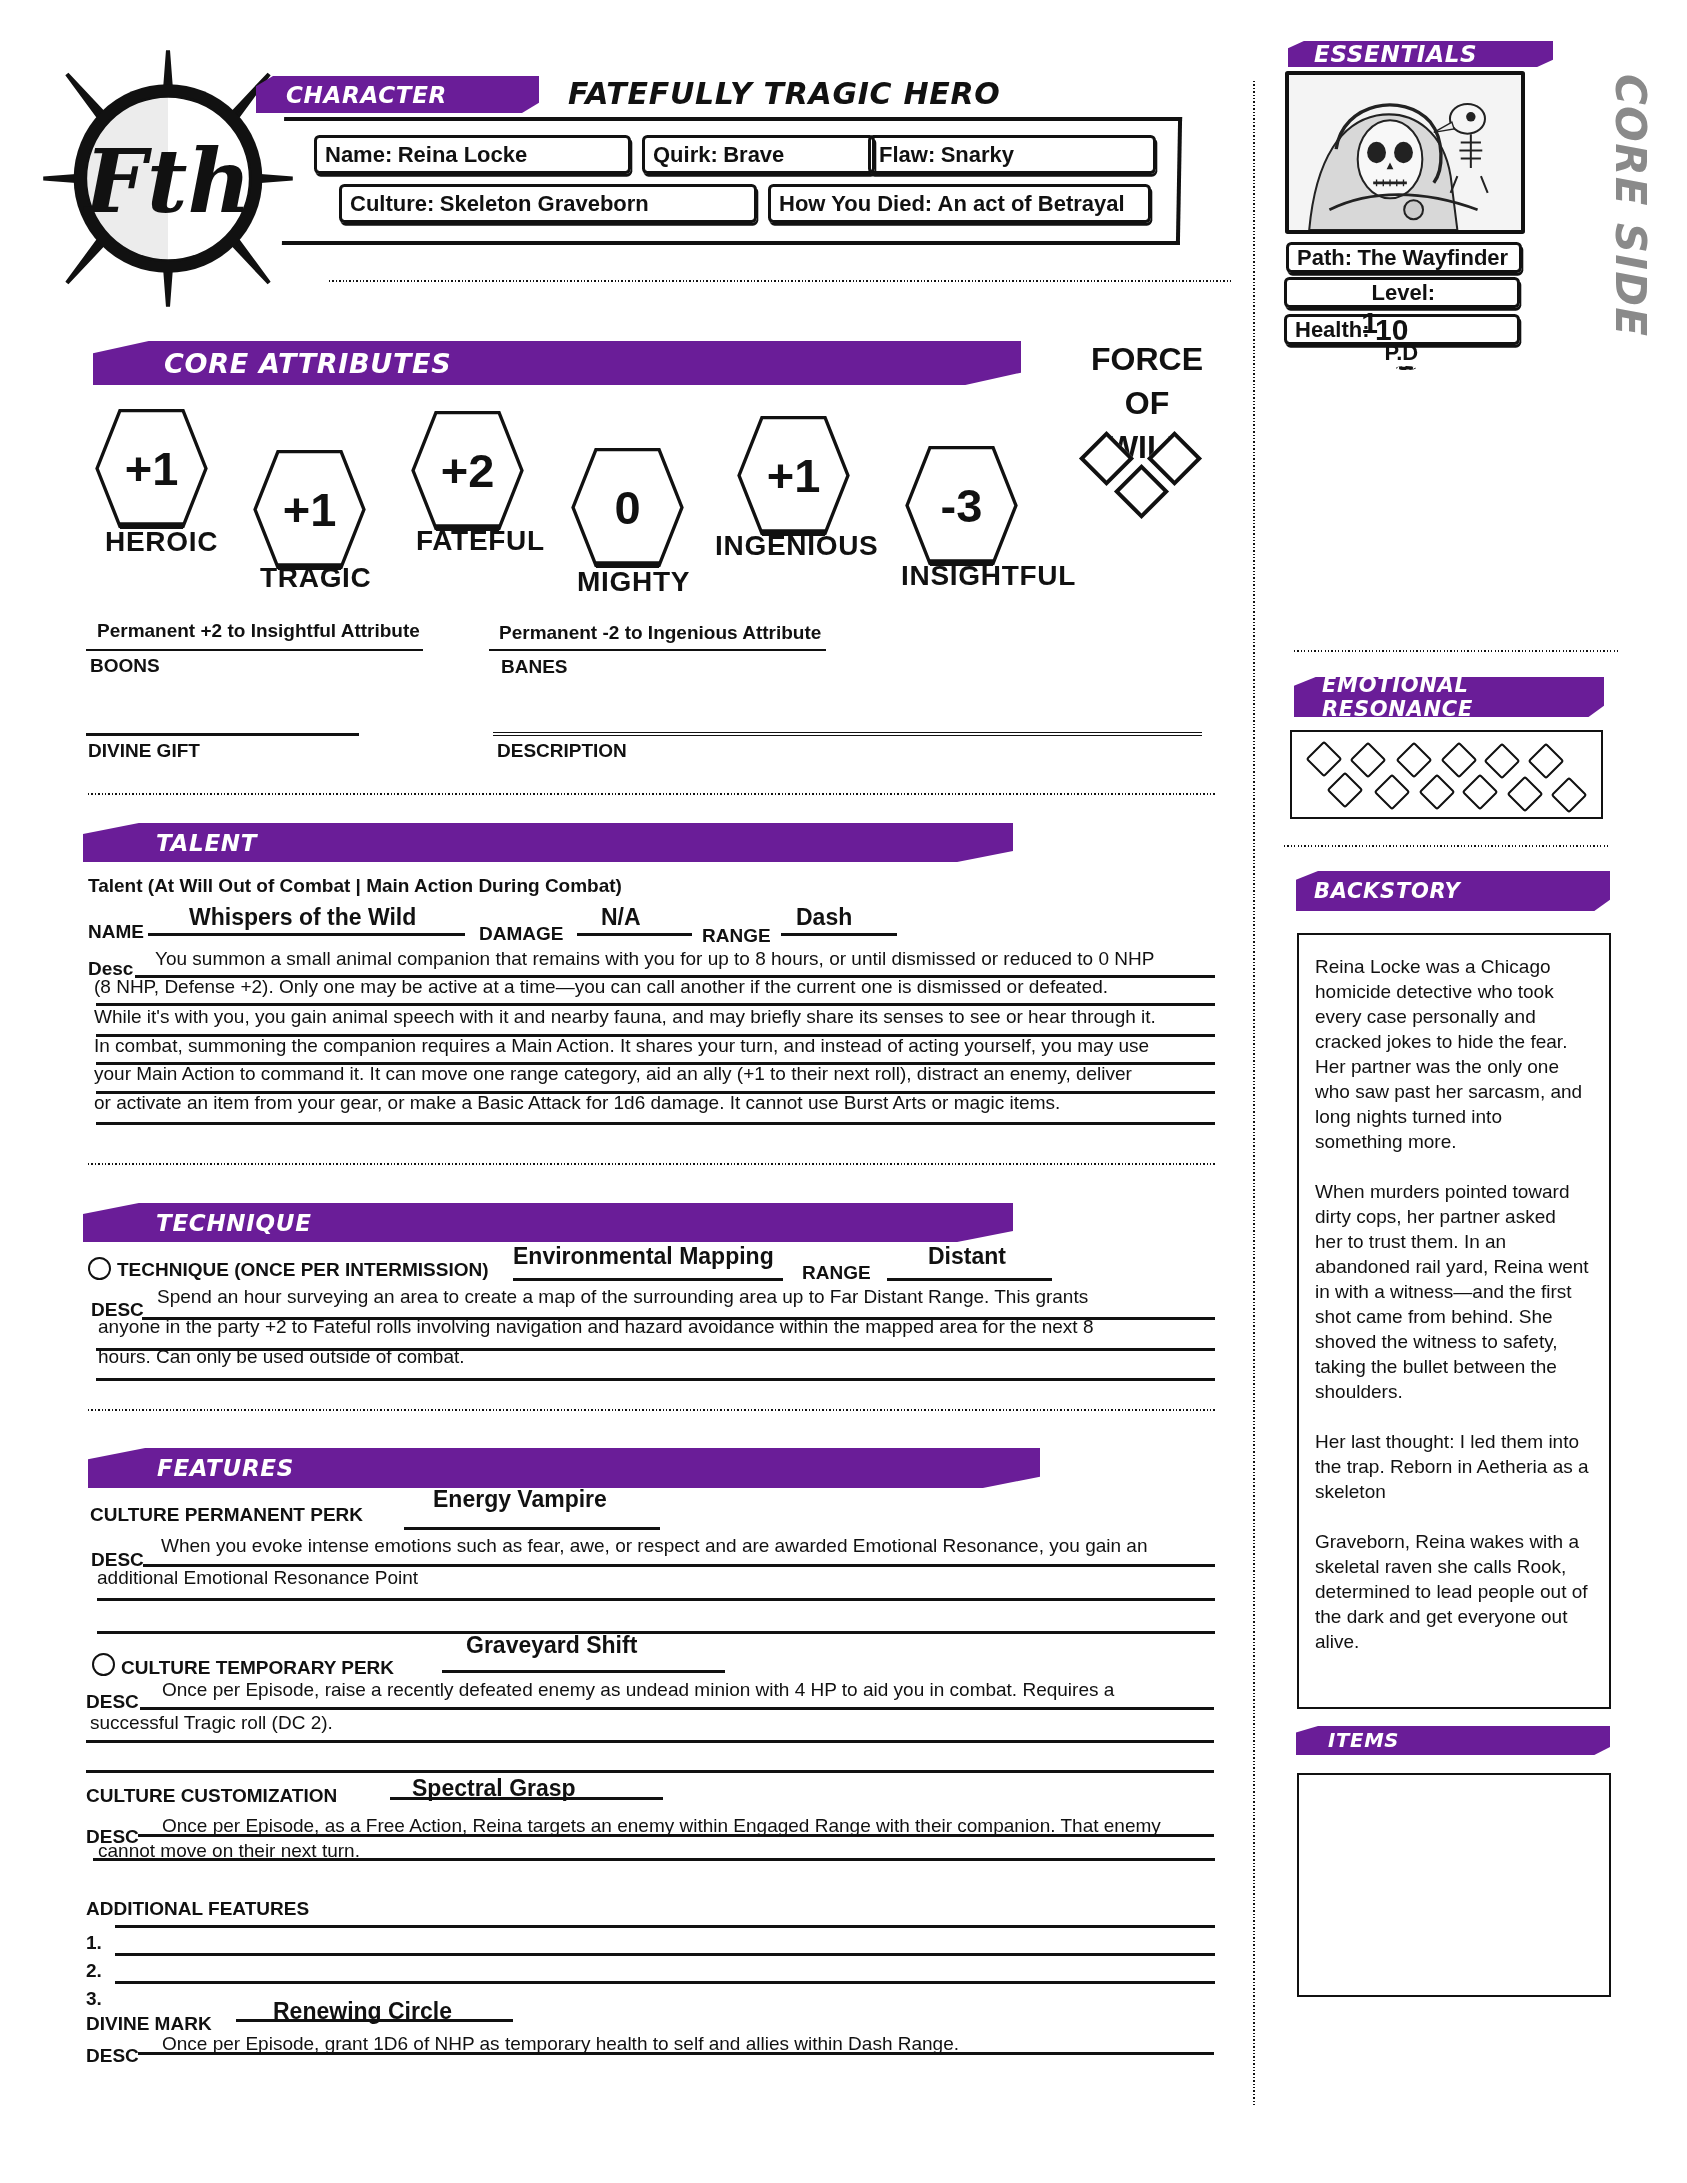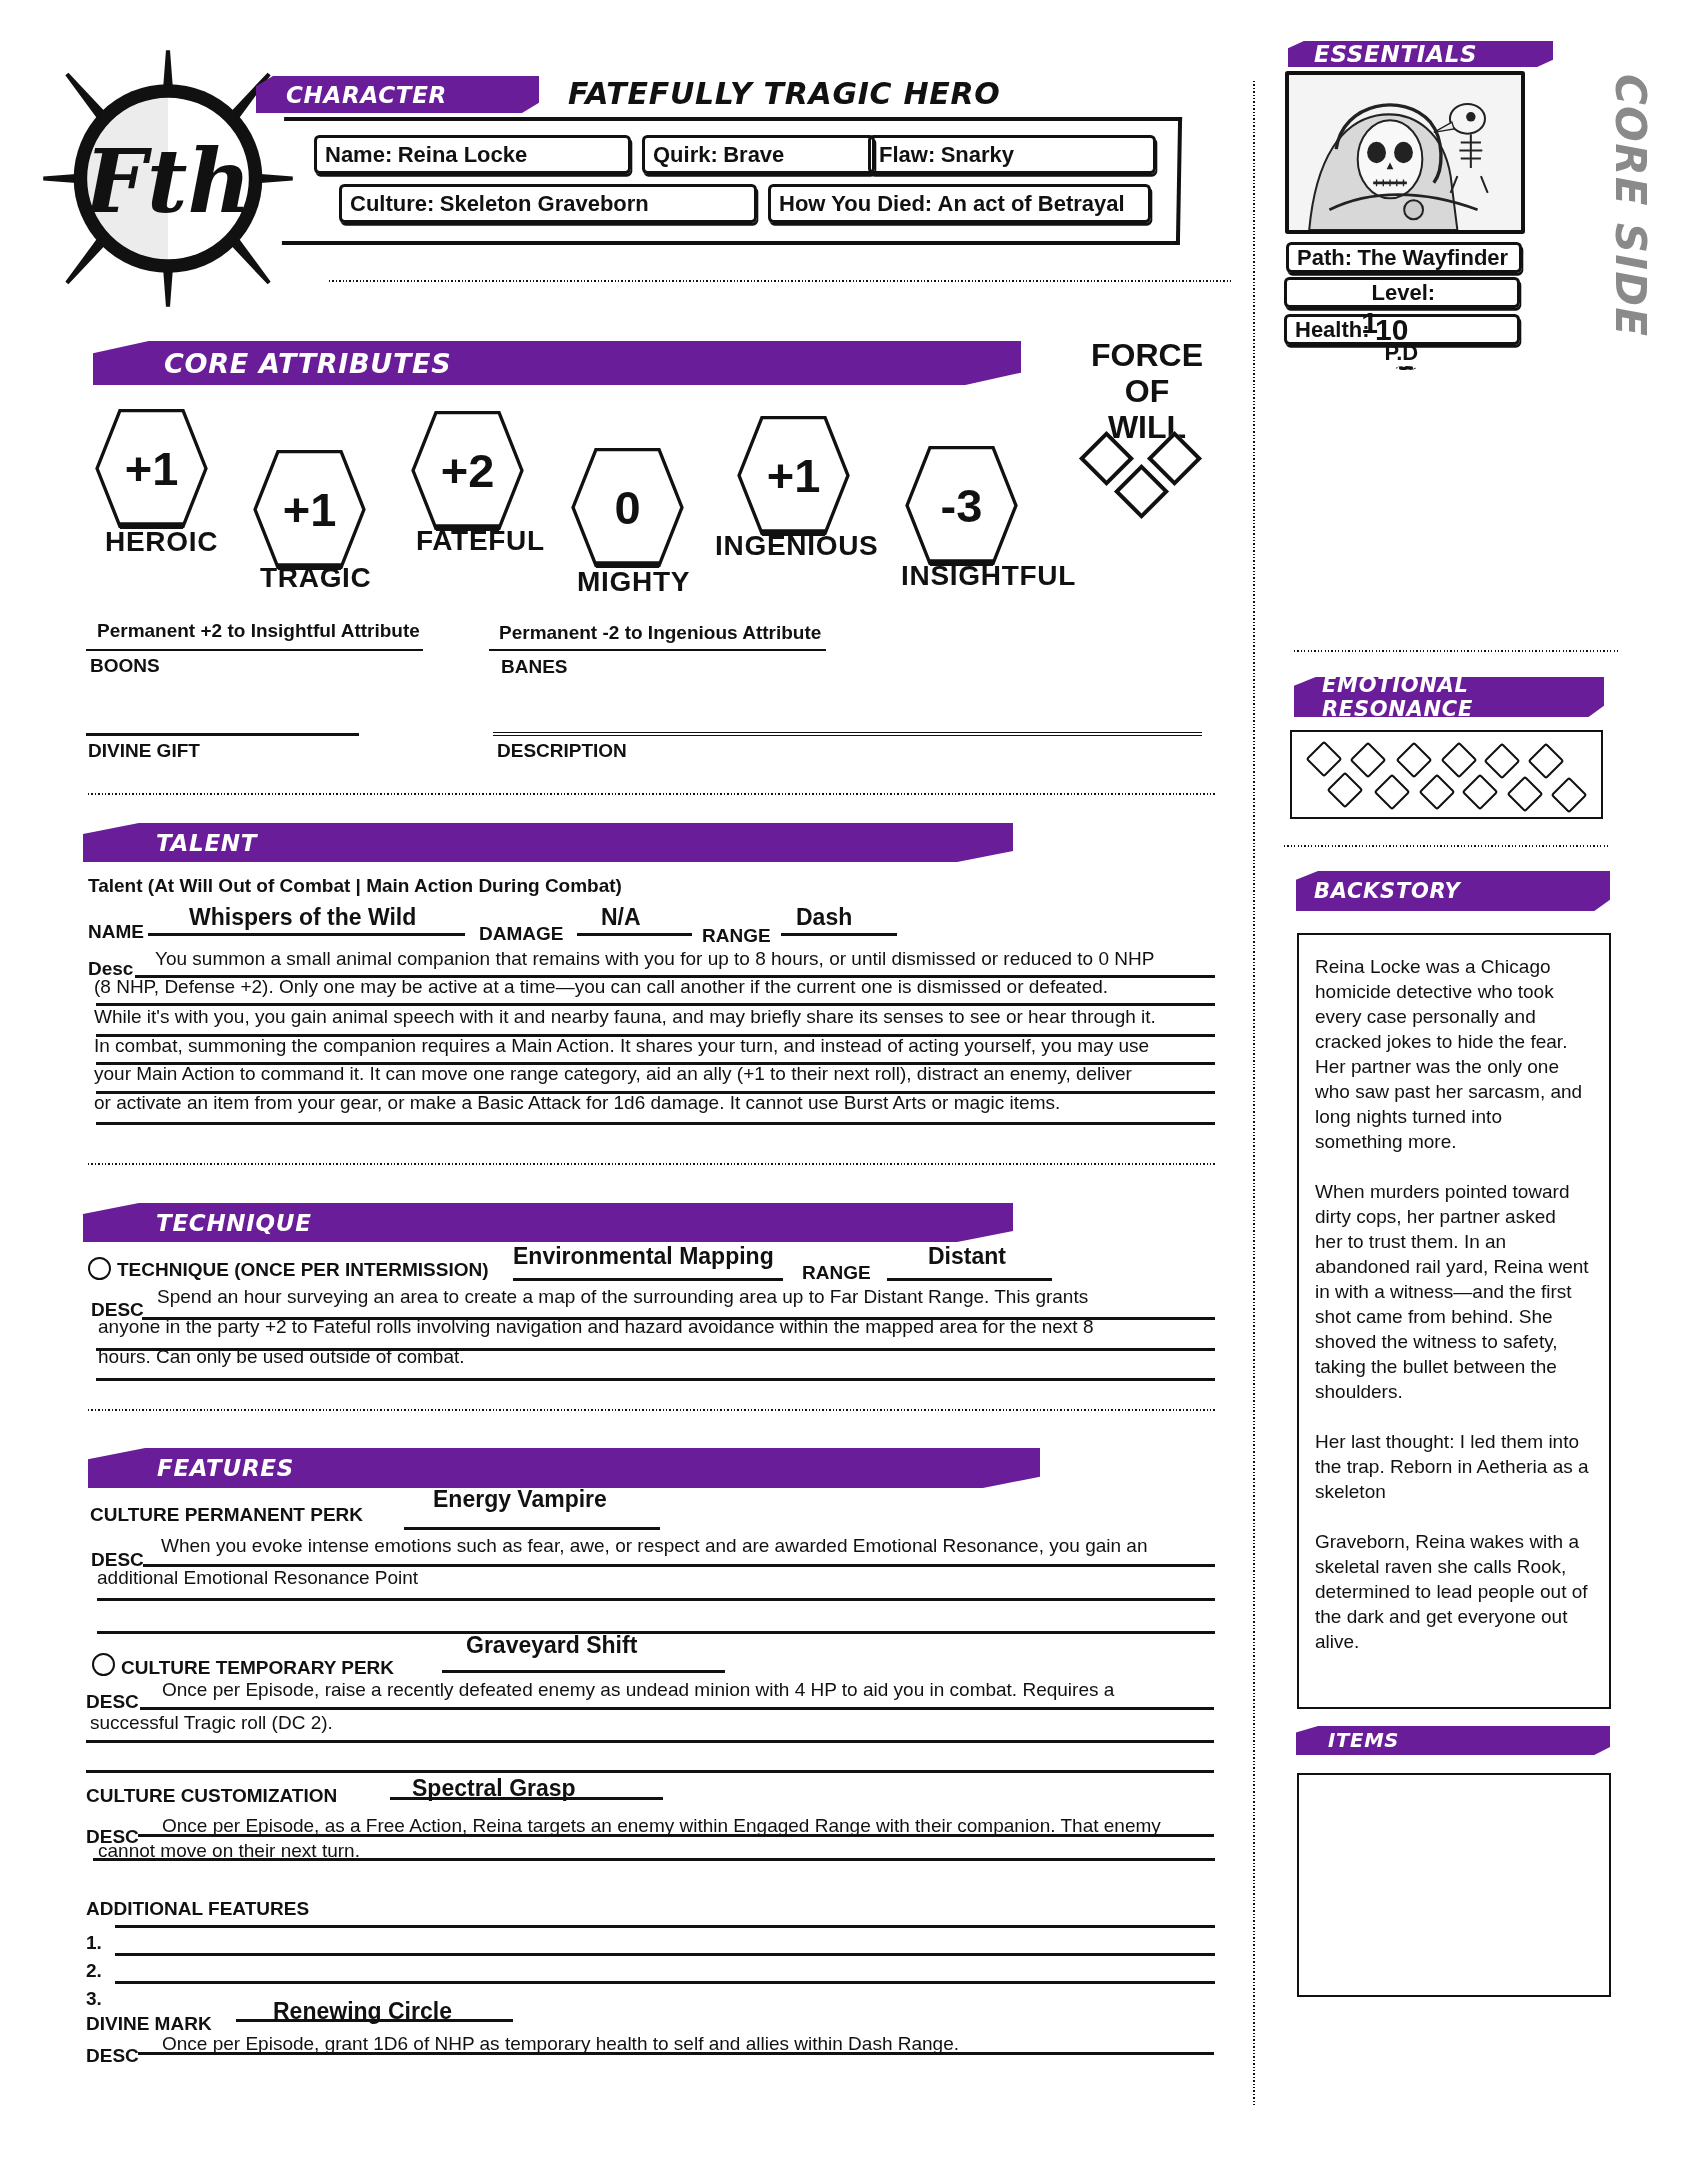--- a/index.html
+++ b/index.html
@@ -152,21 +152,21 @@
 
 <div class="hex" style="left:904px;top:445px;">
   <svg width="115" height="121" viewBox="0 0 170 180">
       <polygon points="38,4 132,4 166,90 132,176 38,176 4,90" fill="#fff" stroke="#111" stroke-width="5"></polygon>
       <line x1="38" y1="176" x2="132" y2="176" stroke="#111" stroke-width="12"></line>
     </svg>
   <div class="val">-3</div>
 </div>
 <div class="attr-label" style="left:901px;top:560px;">INSIGHTFUL</div>
 
-<div class="abs" style="left:1073px;top:337px;width:148px;text-align:center;font-weight:bold;font-size:32px;line-height:36px;">
+<div class="abs" style="left:1073px;top:337px;width:148px;text-align:center;font-weight:bold;font-size:32px;line-height:44px;">
   <div>FORCE OF</div>
   <div>WILL</div>
 </div>
 <div class="fow-diamond" style="left:1087px;top:439px;"></div>
 <div class="fow-diamond" style="left:1155px;top:439px;"></div>
 <div class="fow-diamond" style="left:1122px;top:472px;"></div>
 
 <div class="abs" style="left:97px;top:620px;font-weight:bold;font-size:19px;">Permanent +2 to Insightful Attribute</div>
 <div class="line thin" style="left:86px;top:649px;width:337px;"></div>
 <div class="label-caps" style="left:90px;top:655px;">BOONS</div>

